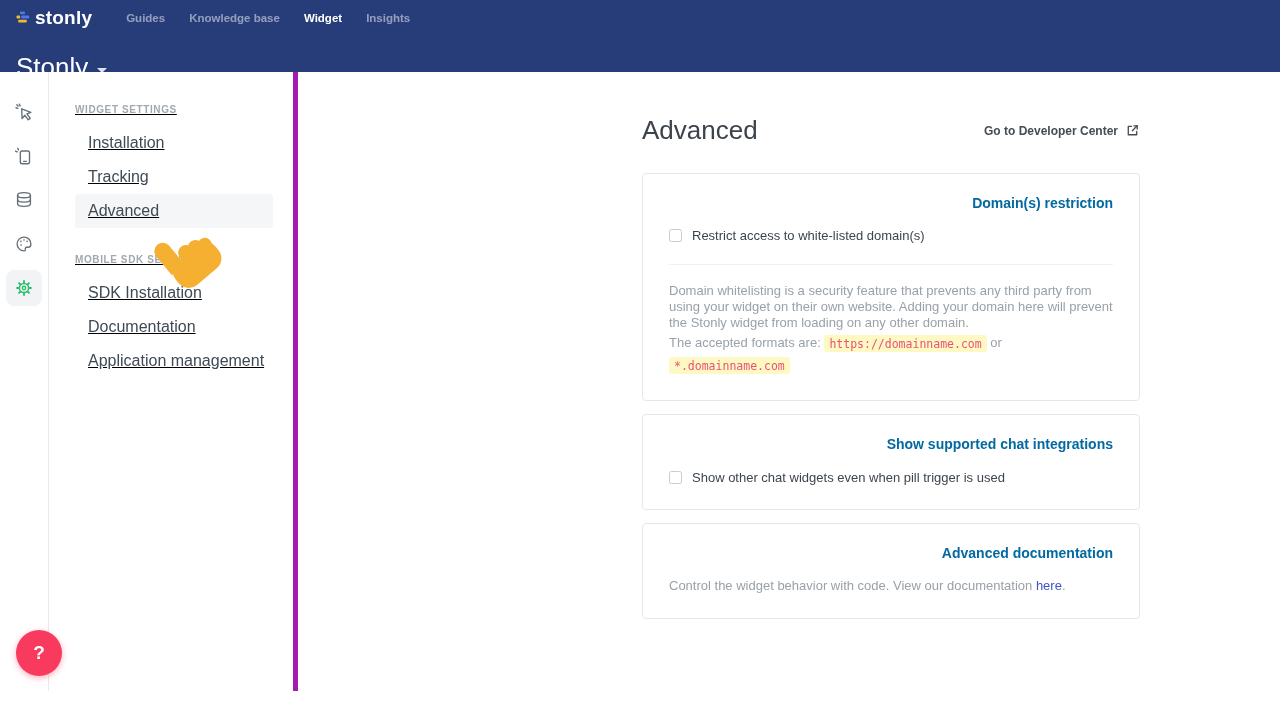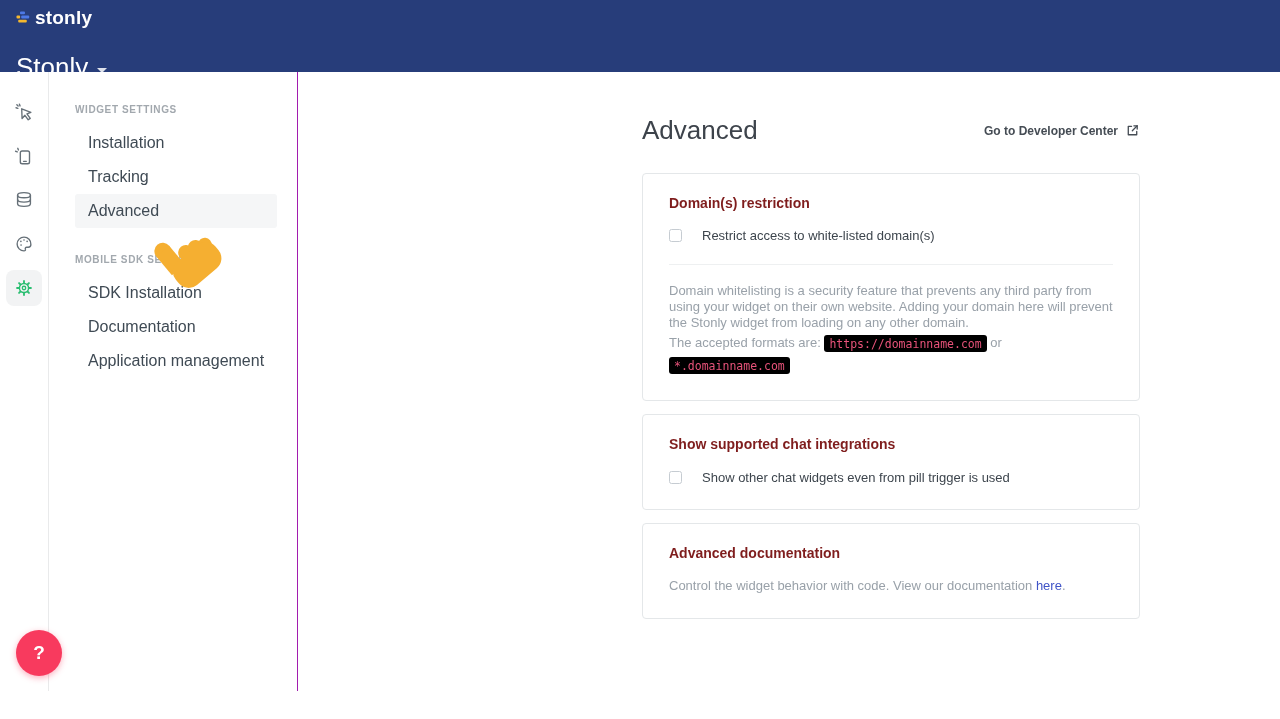--- a/index.html
+++ b/index.html
@@ -29,66 +29,72 @@
     display:flex; flex-direction:column; align-items:center; position:relative; }
   .rail-item { width:36px; height:36px; margin-bottom:8px; border-radius:8px;
     display:flex; align-items:center; justify-content:center; cursor:pointer; }
   .rail-item.active { background:#f2f3f4; }
   .help-fab { position:absolute; left:16px; bottom:15px; width:46px; height:46px;
     border-radius:50%; background:#f83a5e; color:#fff; font-size:19px; font-weight:700;
     display:flex; align-items:center; justify-content:center; cursor:pointer;
     box-shadow:0 2px 6px rgba(248,58,94,.4); z-index:5; }
 
   
-  .sidebar { width:249px; border-right:1px solid #a21caf; padding:20px 20px 5px 26px; position:relative; }
+  .sidebar { width:249px; border-right:5px solid #a21caf; padding:20px 20px 5px 26px; position:relative;text-decoration:underline; }
   .side-heading { height:34px; display:flex; align-items:center; font-size:10px; font-weight:700;
     color:#a2a8ae; letter-spacing:.6px; text-transform:uppercase; }
   .side-heading.second { margin-top:14px; }
   .side-item { height:34px; display:flex; align-items:center; padding-left:13px;
     font-size:16px; color:#3f4a54; border-radius:3px; cursor:pointer; }
   .side-item.active { background:#f5f6f7; }
   .hand-pointer { position:absolute; left:100px; top:150px; width:82px; height:76px; z-index:6;
     pointer-events:none; }
 
   
   .content { flex:1; padding:43px 0 0 344px; }
   .content-inner { width:498px; }
   .title-row { display:flex; align-items:center; justify-content:space-between; margin-bottom:27px; }
   .page-title { font-size:26px; font-weight:400; color:#3d434b; }
   .dev-link { display:flex; align-items:center; gap:7px; font-size:12px; font-weight:700;
     color:#454c54; cursor:pointer; }
 
   .card { border:1px solid #e4e7e9; border-radius:4px; padding:21px 26px 24px 26px;
     margin-bottom:13px; background:#fff; }
-  .card-title { font-size:14px; font-weight:700; color:#7f1d1d; margin-bottom:17px; }
-  .check-row { display:flex; align-items:center; gap:20px; }
+  .card-title { font-size:14px; font-weight:700; color:#0369a1; margin-bottom:17px;text-align:right; }
+  .check-row { display:flex; align-items:center; gap:10px; }
   .check-row input[type=checkbox] { appearance:none; -webkit-appearance:none; width:13px; height:13px;
     border:1px solid #c6ccd2; border-radius:2.5px; background:#fff; cursor:pointer; flex:0 0 auto; }
   .check-label { font-size:13px; color:#3d454d; }
   .divider { border:none; border-top:1px solid #eef0f1; margin:21px 0 18px 0; }
   .card-desc { font-size:13px; color:#99a1a9; line-height:16px; }
   .formats-line { font-size:13px; color:#99a1a9; line-height:22px; margin-top:1px; }
   .code { font-family:"DejaVu Sans Mono", monospace; font-size:11.5px; color:#e8537a;
-    background:#000000; padding:1.5px 5px; border-radius:3px; }
+    background:#fef9c3; padding:1.5px 5px; border-radius:3px; }
   .card .check-row.below { margin-top:18px; }
   .doc-link { color:#4054c7; font-weight:400; cursor:pointer; text-decoration:none; }
 </style>
 </head>
 <body>
 
 <div class="header">
   <div class="topnav">
     <div class="logo">
       <svg class="logo-mark" viewBox="0 0 14 14">
         <rect x="4" y="0.5" width="5" height="2.8" rx="1" fill="#4d79e6"></rect>
         <rect x="0.5" y="4.6" width="3.6" height="2.8" rx="1" fill="#f5b82e"></rect>
         <rect x="5.2" y="4.6" width="8" height="2.8" rx="1" fill="#4d79e6"></rect>
         <rect x="2.2" y="8.7" width="8.6" height="2.8" rx="1" fill="#f5b82e"></rect>
       </svg>
       <span class="logo-text">stonly</span>
+    </div>
+    <div class="navlinks">
+      <span class="navlink">Guides</span>
+      <span class="navlink">Knowledge base</span>
+      <span class="navlink active">Widget</span>
+      <span class="navlink">Insights</span>
     </div>
   </div>
   <div class="workspace-row">
     <span class="workspace-title">Stonly</span>
     <span class="caret"></span>
   </div>
 </div>
 
 <div class="main">
 
@@ -195,21 +201,21 @@
           <span class="code">https://domainname.com</span>
           <span>or</span>
           <span class="code">*.domainname.com</span>
         </div>
       </div>
 
       <div class="card">
         <div class="card-title">Show supported chat integrations</div>
         <div class="check-row below">
           <input type="checkbox" style="">
-          <span class="check-label">Show other chat widgets even from pill trigger is used</span>
+          <span class="check-label">Show other chat widgets even when pill trigger is used</span>
         </div>
       </div>
 
       <div class="card">
         <div class="card-title">Advanced documentation</div>
         <p class="card-desc">
           <span>Control the widget behavior with code. View our documentation</span>
           <a class="doc-link">here</a><span>.</span>
         </p>
       </div>

